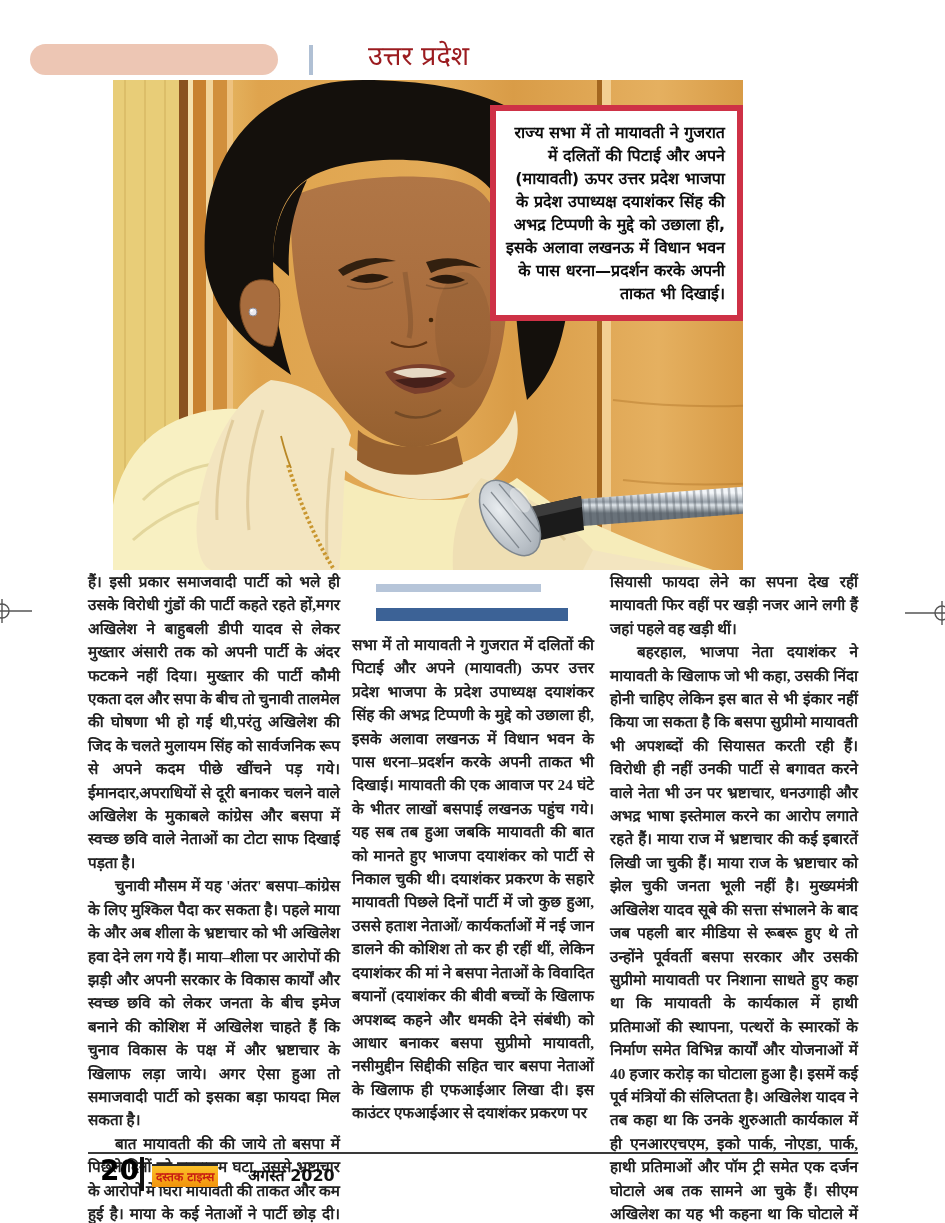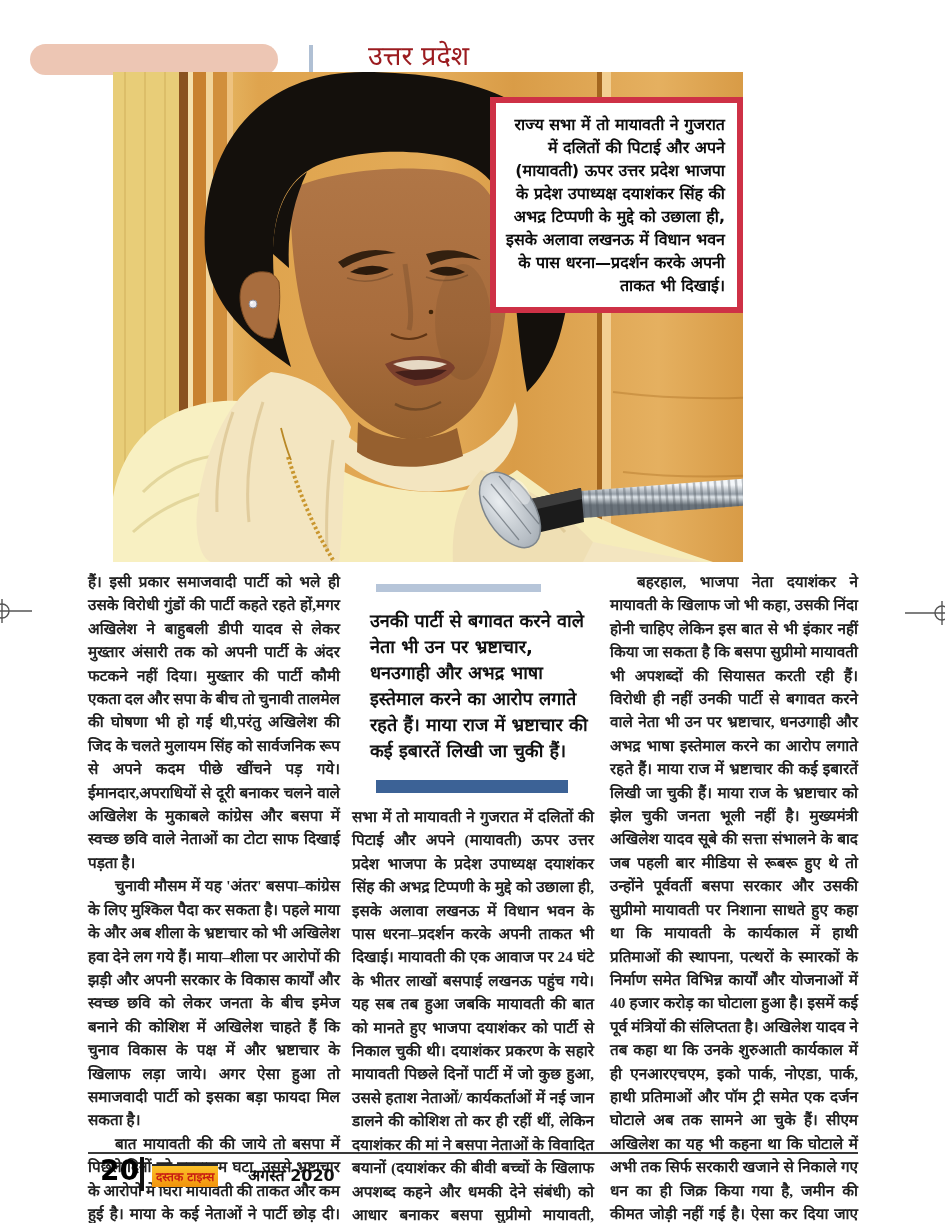--- a/index.html
+++ b/index.html
@@ -4,21 +4,21 @@
 <style>
   html,body{margin:0;padding:0;background:#ffffff;}
   .page{position:relative;width:945px;height:1223px;background:#ffffff;overflow:hidden;
         font-family:"Liberation Serif","DejaVu Sans",serif;color:#1c1c1c;}
   
   .hd-pill{position:absolute;left:30px;top:44px;width:248px;height:31px;border-radius:16px;background:#edc6b4;}
   .hd-divider{position:absolute;left:309px;top:45px;width:4px;height:30px;background:#b0c0d4;}
   .hd-title{position:absolute;left:368px;top:36px;font-size:27px;font-weight:normal;color:#9b1b1f;
             font-family:"DejaVu Sans","Liberation Sans",sans-serif;}
   
-  .photo{position:absolute;left:113px;top:72px;width:630px;height:490px;overflow:hidden;}
+  .photo{position:absolute;left:113px;top:80px;width:630px;height:490px;overflow:hidden;}
   .photo svg{display:block;}
   .caption-box{position:absolute;right:0;top:25px;width:253px;box-sizing:border-box;
                border:6px solid #ce3146;background:#ffffff;padding:10px 12px 10px 10px;
                text-align:right;font-weight:bold;font-size:16px;line-height:23px;color:#0d0d0d;
                font-family:"DejaVu Sans","Liberation Sans",sans-serif;}
   
   .regmark{position:absolute;}
   
   .col{position:absolute;top:570px;font-size:15.3px;line-height:23.4px;text-align:justify;color:#222;}
   .col p{margin:0;font-weight:bold;}
@@ -176,27 +176,27 @@
 
   <div class="col col1">
     <p>हैं। इसी प्रकार समाजवादी पार्टी को भले ही उसके विरोधी गुंडों की पार्टी कहते रहते हों,मगर अखिलेश ने बाहुबली डीपी यादव से लेकर मुख्तार अंसारी तक को अपनी पार्टी के अंदर फटकने नहीं दिया। मुख्तार की पार्टी कौमी एकता दल और सपा के बीच तो चुनावी तालमेल की घोषणा भी हो गई थी,परंतु अखिलेश की जिद के चलते मुलायम सिंह को सार्वजनिक रूप से अपने कदम पीछे खींचने पड़ गये। ईमानदार,अपराधियों से दूरी बनाकर चलने वाले अखिलेश के मुकाबले कांग्रेस और बसपा में स्वच्छ छवि वाले नेताओं का टोटा साफ दिखाई पड़ता है।</p>
     <p class="indent">चुनावी मौसम में यह 'अंतर' बसपा–कांग्रेस के लिए मुश्किल पैदा कर सकता है। पहले माया के और अब शीला के भ्रष्टाचार को भी अखिलेश हवा देने लग गये हैं। माया–शीला पर आरोपों की झड़ी और अपनी सरकार के विकास  कार्यों और स्वच्छ छवि को लेकर जनता के बीच इमेज बनाने की कोशिश में अखिलेश चाहते हैं कि चुनाव विकास के पक्ष में और भ्रष्टाचार के खिलाफ लड़ा जाये। अगर ऐसा हुआ तो समाजवादी पार्टी को इसका बड़ा फायदा मिल सकता है।</p>
     <p class="indent">बात मायावती की की जाये तो बसपा में पिछले दिनों जो घटनाक्रम घटा, उससे भ्रष्टाचार के आरोपों में घिरी मायावती की ताकत और कम हुई है। माया के कई नेताओं ने पार्टी छोड़ दी। हैरान–परेशान मायावती के लिये 'दयाशंकर प्रकरण' (मायावती के चरित्र की तुलना एक वैश्या से करने वाला बयान) संजीवनी बनकर आया तो उन्होंने झट से उसे कैच कर लिया। राज्य</p>
   </div>
 
   <div class="col col2">
     <div class="pullquote">
       <div class="pq-bar-top"></div>
-      <div class="pq-text">उनकी पार्टी से बगावत करने वाले नेता भी उन पर भ्रष्टाचार, धनउगाही और अभद्र भाषा इस्तेमाल करने का आरोप लगाते रहते हैं। माया राज में भ्रष्टाचार की कई इबारतें लिखी जा चुकी हैं।</div>
       <div class="pq-bar-bottom"></div>
     </div>
     <p>सभा में तो मायावती ने गुजरात में दलितों की पिटाई और अपने (मायावती) ऊपर उत्तर प्रदेश भाजपा के प्रदेश उपाध्यक्ष दयाशंकर सिंह की अभद्र टिप्पणी के मुद्दे को उछाला ही, इसके अलावा लखनऊ में विधान भवन के पास धरना–प्रदर्शन करके अपनी ताकत भी दिखाई। मायावती की एक आवाज पर 24 घंटे के भीतर लाखों बसपाई लखनऊ पहुंच गये। यह सब तब हुआ जबकि मायावती की बात को मानते हुए भाजपा दयाशंकर को पार्टी से निकाल चुकी थी। दयाशंकर प्रकरण के सहारे मायावती पिछले दिनों पार्टी में जो कुछ हुआ, उससे हताश नेताओं/ कार्यकर्ताओं में नई जान डालने की कोशिश तो कर ही रहीं थीं, लेकिन दयाशंकर की मां ने बसपा नेताओं के विवादित बयानों (दयाशंकर की बीवी बच्चों के खिलाफ अपशब्द कहने और धमकी देने संबंधी) को आधार बनाकर बसपा सुप्रीमो मायावती, नसीमुद्दीन सिद्दीकी सहित चार बसपा नेताओं के खिलाफ ही एफआईआर लिखा दी। इस काउंटर एफआईआर से दयाशंकर प्रकरण पर</p>
   </div>
 
   <div class="col col3">
+    <p>सियासी फायदा लेने का सपना देख रहीं मायावती फिर वहीं पर खड़ी नजर आने लगी हैं  जहां पहले वह खड़ी थीं।</p>
     <p class="indent">बहरहाल, भाजपा नेता दयाशंकर ने मायावती के खिलाफ जो भी कहा, उसकी निंदा होनी चाहिए लेकिन इस बात से भी इंकार नहीं किया जा सकता है कि बसपा सुप्रीमो मायावती भी अपशब्दों की सियासत करती रही हैं। विरोधी ही नहीं उनकी पार्टी से बगावत करने वाले नेता भी उन पर भ्रष्टाचार, धनउगाही और अभद्र भाषा इस्तेमाल करने का आरोप लगाते रहते हैं। माया राज में भ्रष्टाचार की कई इबारतें लिखी जा चुकी हैं। माया राज के भ्रष्टाचार को झेल चुकी जनता भूली नहीं है। मुख्यमंत्री अखिलेश यादव सूबे की सत्ता संभालने के बाद जब पहली बार मीडिया से रूबरू हुए थे तो उन्होंने पूर्ववर्ती बसपा सरकार और उसकी सुप्रीमो मायावती पर निशाना साधते हुए कहा था कि मायावती के कार्यकाल में हाथी प्रतिमाओं की स्थापना, पत्थरों के स्मारकों के निर्माण समेत विभिन्न कार्यों और योजनाओं में 40 हजार करोड़ का घोटाला हुआ है।  इसमें कई पूर्व मंत्रियों की संलिप्तता है। अखिलेश यादव ने तब कहा था कि उनके शुरुआती कार्यकाल में ही एनआरएचएम, इको पार्क, नोएडा, पार्क, हाथी प्रतिमाओं और पॉम ट्री समेत एक दर्जन घोटाले अब तक सामने आ चुके हैं। सीएम अखिलेश का यह भी कहना था कि घोटाले में अभी तक सिर्फ सरकारी खजाने से निकाले गए धन का ही जिक्र किया गया है, जमीन की कीमत जोड़ी नहीं गई है। ऐसा कर दिया जाए तो</p>
   </div>
 
   <div class="ft-rule"></div>
   <div class="ft-page">20</div>
   <div class="ft-bar"></div>
   <div class="ft-logo">दस्तक टाइम्स</div>
   <div class="ft-issue">अगस्त 2020</div>
 
 </div>

